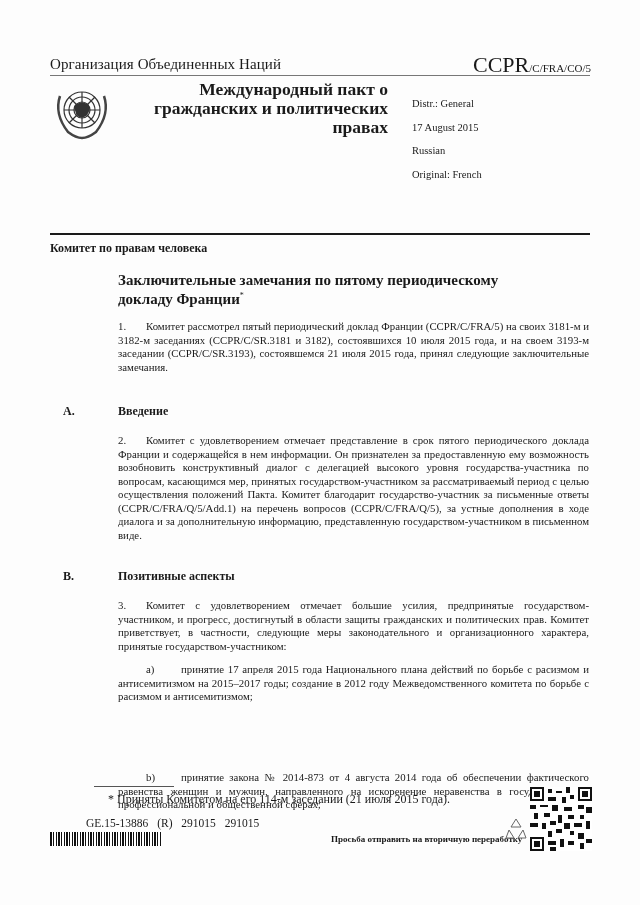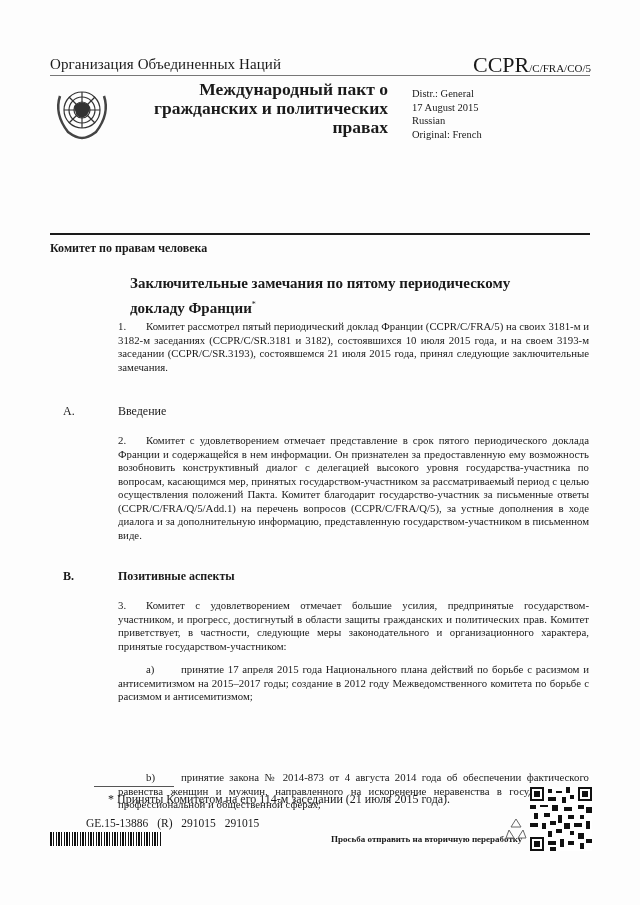--- a/index.html
+++ b/index.html
@@ -8,32 +8,32 @@
   .abs { position:absolute; }
 
   .org-name { left:50px; top:56px; font-size:15px; letter-spacing:0.1px;text-align:center; }
   .symbol { right:49px; top:52px; font-size:22px; }
   .symbol .suffix { font-size:11px; }
   .rule-top { left:50px; top:75px; width:540px; height:1px; background:#777; }
 
   .logo { left:52px; top:82px; width:60px; height:60px; }
   .covenant-title { left:118px; top:80px; width:270px; font-size:17.5px; font-weight:bold; line-height:19px;text-align:right; }
   .distr { left:412px; top:87px; font-size:10.5px; line-height:13.5px; }
-  .distr div { white-space:nowrap; }
+  .distr div { white-space:nowrap;margin-top:10px; }
 
   .rule-thick { left:50px; top:233px; width:540px; height:2px; background:#1a1a1a; }
   .committee { left:50px; top:241px; font-size:12px; font-weight:bold; }
 
-  .doc-title { left:130px; top:272px; width:420px; font-size:15px; font-weight:bold; line-height:22px; }
+  .doc-title { left:118px; top:272px; width:420px; font-size:15px; font-weight:bold; line-height:16px; }
   .doc-title sup { font-size:8px; font-weight:normal; }
 
   .para { left:118px; width:471px; font-size:10.8px; line-height:13.5px; text-align:justify; }
   .para .num { display:inline-block; width:28px; }
   .p1 { top:320px; }
-  .secA { left:63px; top:404px; font-size:12px; font-weight:normal; }
+  .secA { left:63px; top:404px; font-size:12px; font-weight:bold; }
   .secA .letter, .secB .letter { display:inline-block; width:55px; }
   .p2 { top:434px; }
   .secB { left:63px; top:569px; font-size:12px; font-weight:bold; }
   .p3 { top:599px; }
   .pa { top:663px; text-indent:28px; }
   .pb { top:727px; text-indent:28px;margin-top:44px; }
   .pa .sub, .pb .sub { display:inline-block; width:35px; text-indent:0; }
 
   .fn-rule { left:94px; top:786px; width:80px; height:1px; background:#555; }
   .footnote { left:108px; top:792px; font-size:12px; }

